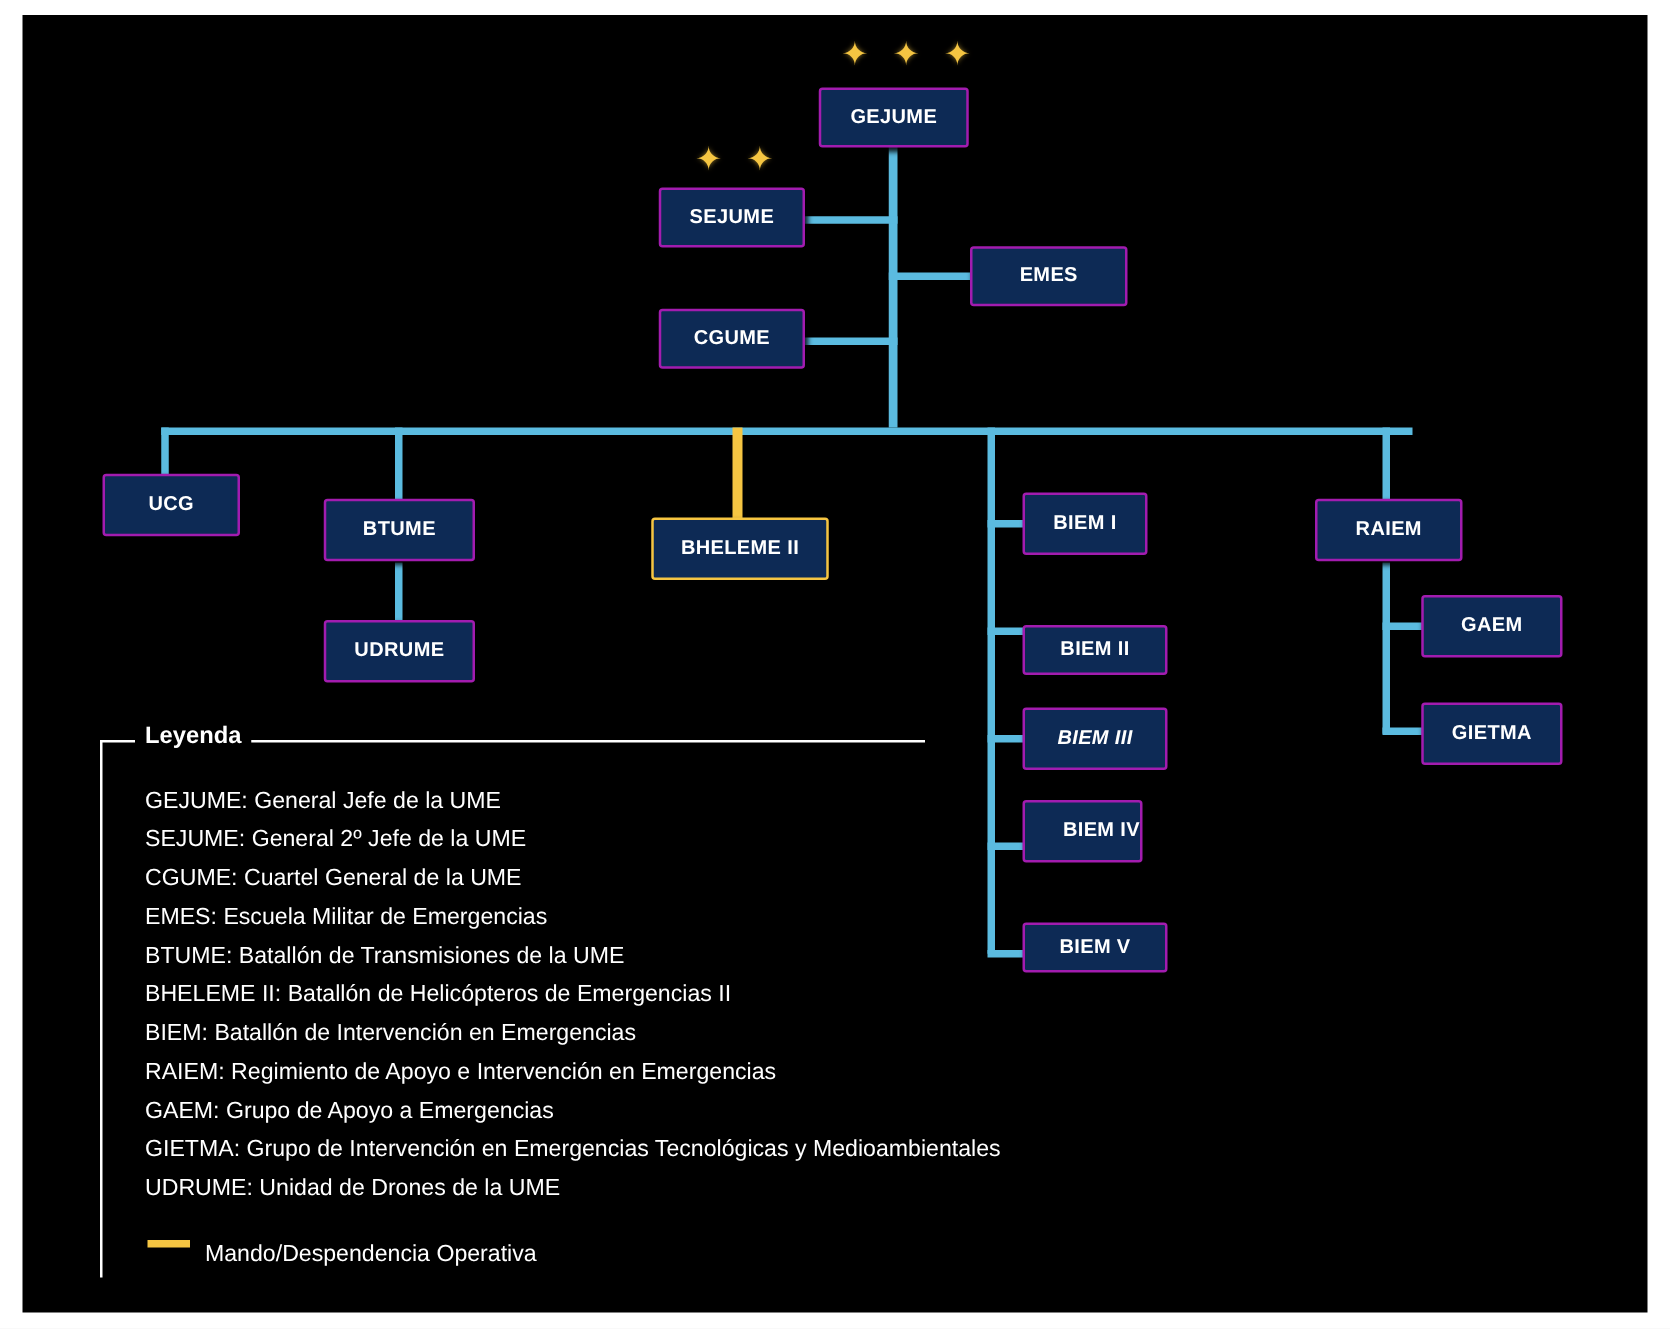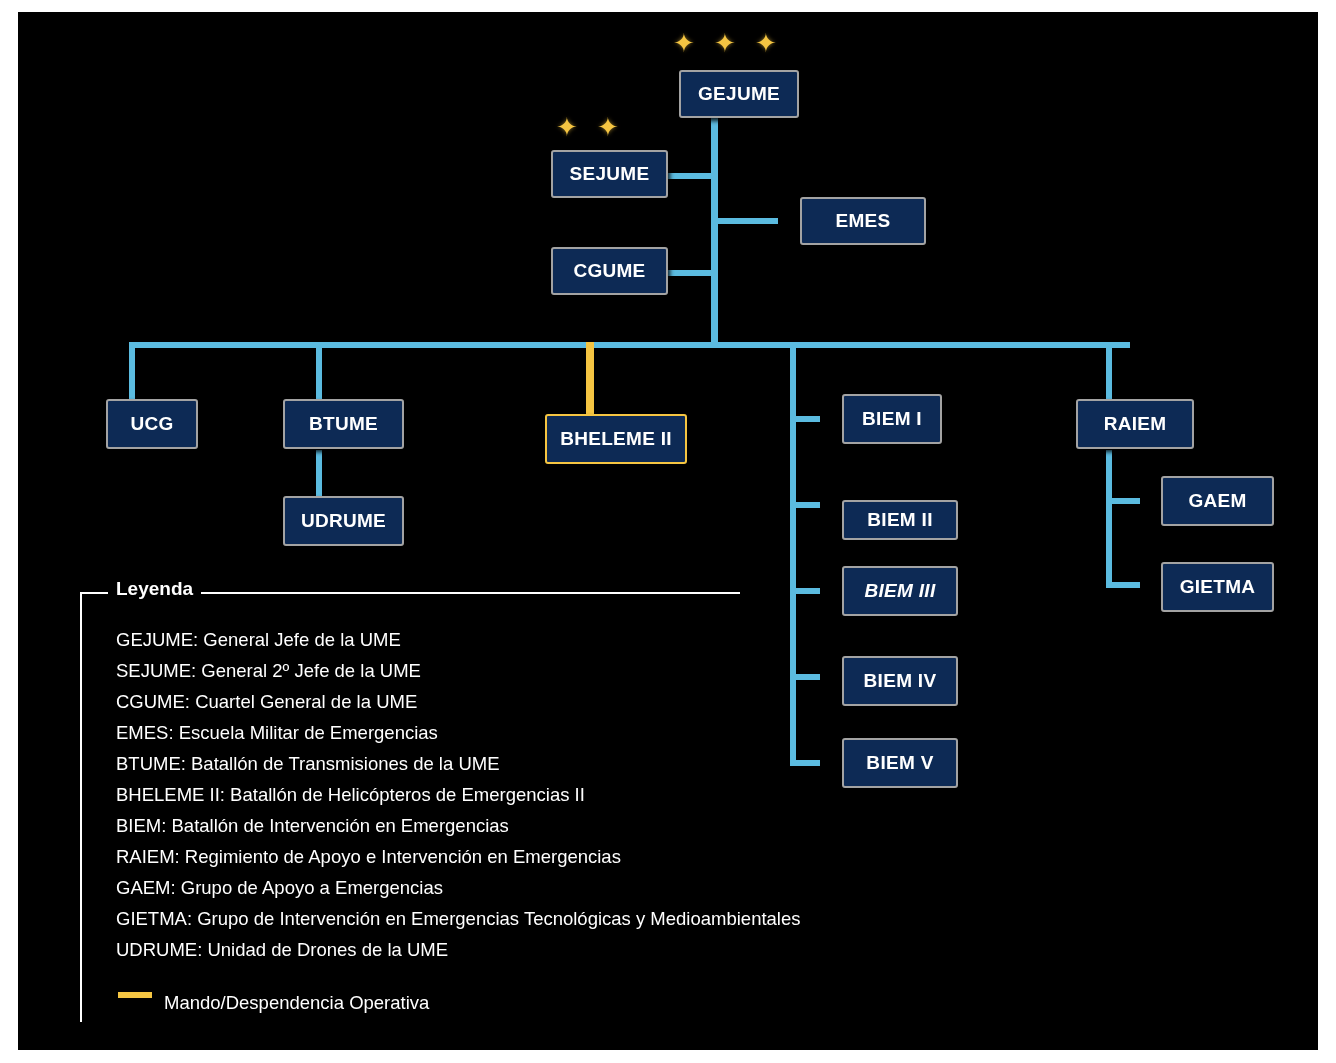--- a/index.html
+++ b/index.html
@@ -21,34 +21,33 @@
     position: absolute;
     left: 18px;
     top: 12px;
     width: 1300px;
     height: 1038px;
     background: #000000;
   }
   .node {
     position: absolute;
     background: #0d2a55;
-    border: 2px solid #a3a3a3;
+    border: 2px solid #a21caf;
     border-radius: 3px;
     box-shadow: 2px 3px 4px rgba(0,0,0,0.85);
     color: #ffffff;
     font-weight: bold;
-    font-size: 19px;
+    font-size: 16px;
     letter-spacing: 0.3px;
     display: flex;
     align-items: center;
     justify-content: center;
     text-align: center;
     box-sizing: border-box;
     z-index: 5;
-    margin-left: 24px;
   }
   .node.highlight {
     background: #0d2a55;
     border-color: #f5c542;
     align-items: center;
   }
   .line {
     position: absolute;
     background: #5bbbe0;
     z-index: 2;
@@ -178,21 +177,21 @@
     </div>
 
     <div class="node" style="left:758px; top:185px; width:126px; height:48px;">
       <span>EMES</span>
     </div>
 
     <div class="node" style="left:509px; top:235px; width:117px; height:48px;">
       <span>CGUME</span>
     </div>
 
-    <div class="node" style="left:64px; top:387px; width:92px; height:50px;">
+    <div class="node" style="left:64px; top:367px; width:110px; height:50px;">
       <span>UCG</span>
     </div>
 
     <div class="node" style="left:241px; top:387px; width:121px; height:50px;">
       <span>BTUME</span>
     </div>
 
     <div class="node" style="left:241px; top:484px; width:121px; height:50px;">
       <span>UDRUME</span>
     </div>
@@ -206,25 +205,25 @@
     </div>
 
     <div class="node" style="left:800px; top:488px; width:116px; height:40px;">
       <span>BIEM II</span>
     </div>
 
     <div class="node" style="left:800px; top:554px; width:116px; height:50px;font-style:italic;">
       <span>BIEM III</span>
     </div>
 
-    <div class="node" style="left:800px; top:644px; width:116px; height:50px;">
+    <div class="node" style="left:800px; top:628px; width:96px; height:50px;justify-content:flex-end;">
       <span>BIEM IV</span>
     </div>
 
-    <div class="node" style="left:800px; top:726px; width:116px; height:50px;">
+    <div class="node" style="left:800px; top:726px; width:116px; height:40px;">
       <span>BIEM V</span>
     </div>
 
     <div class="node" style="left:1034px; top:387px; width:118px; height:50px;">
       <span>RAIEM</span>
     </div>
 
     <div class="node" style="left:1119px; top:464px; width:113px; height:50px;">
       <span>GAEM</span>
     </div>

